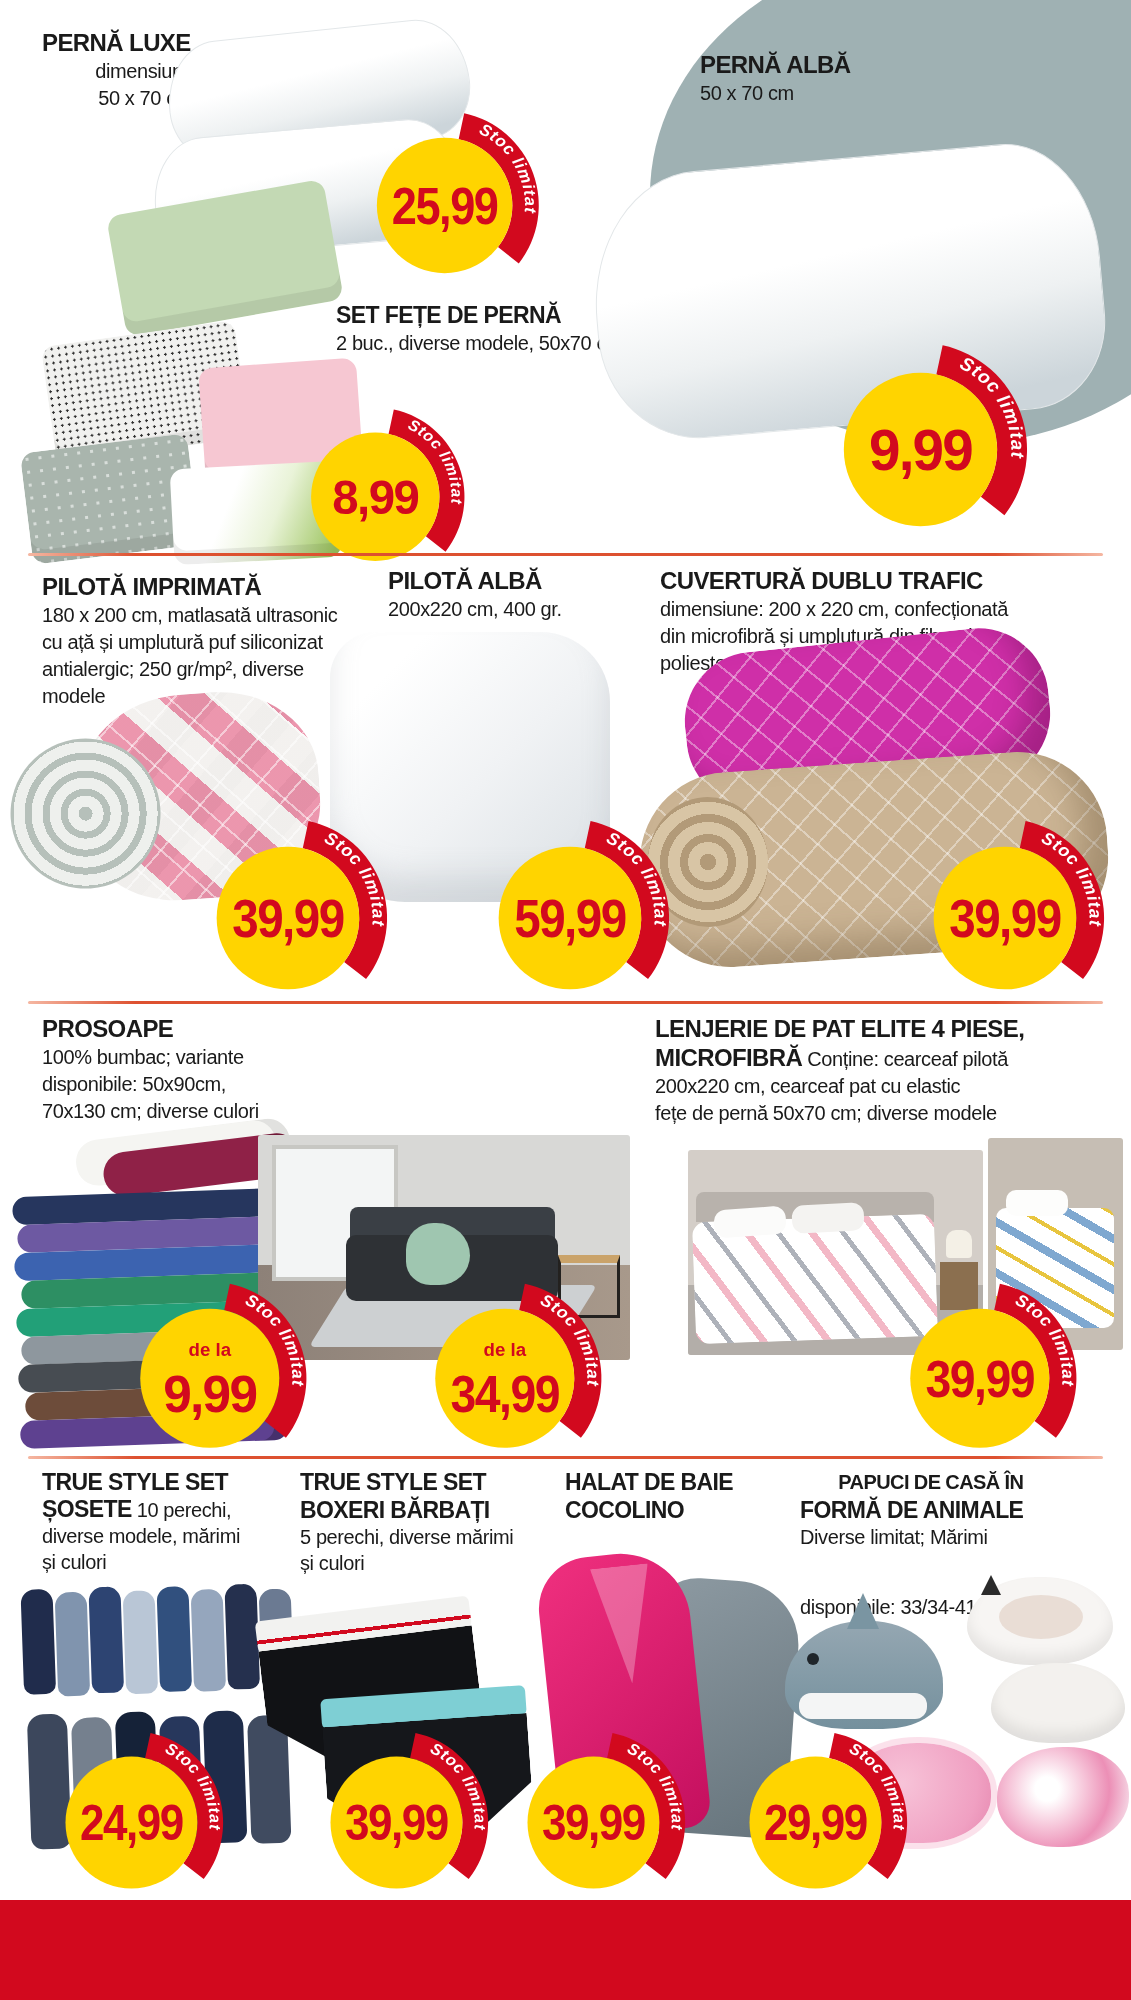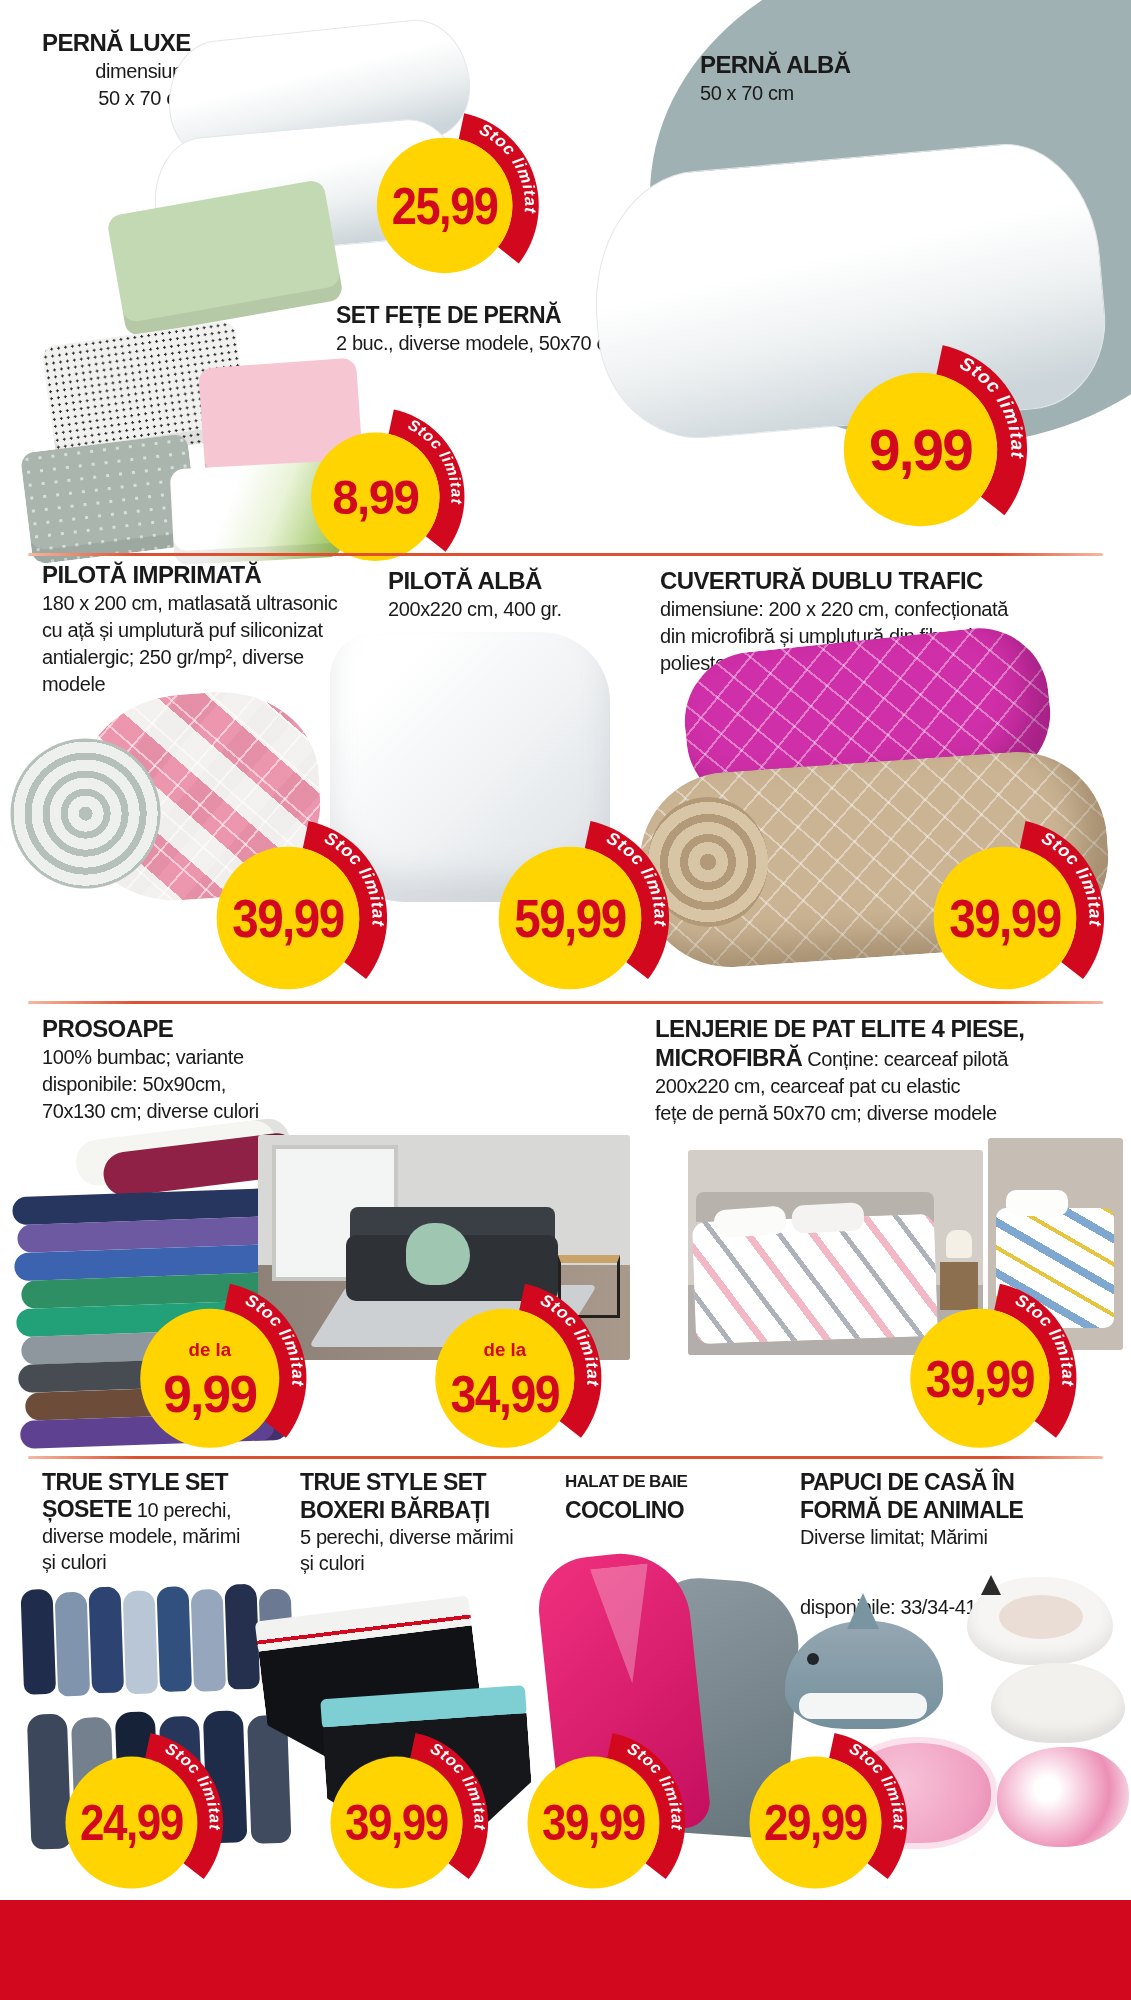--- a/index.html
+++ b/index.html
@@ -97,21 +97,21 @@
         <path class="ribbon" d="M117,49.8 A82,82 0 0 1 164.6,180.5 L189.8,200.2 A114,114 0 0 0 123.7,18.5 Z"></path>
         <path id="arc_2" d="M131,38.5 A97,97 0 0 1 184.5,178.8" fill="none"></path>
         <text class="ribbon-label"><textPath href="#arc_2" startOffset="6%">Stoc limitat</textPath></text>
         <circle class="coin" cx="100" cy="130" r="82"></circle>
         <text class="price" x="100" y="152" textLength="110" lengthAdjust="spacingAndGlyphs">9,99</text>
       </svg>
     </div>
 
   <div class="hr" style="top:553px;"></div>
 
-  <div class="abs" style="left:42px;top:560px;">
+  <div class="abs" style="left:42px;top:572px;">
     <div class="h">PILOTĂ IMPRIMATĂ</div>
     <div class="d">180 x 200 cm, matlasată ultrasonic</div>
     <div class="d">cu ață și umplutură puf siliconizat</div>
     <div class="d">antialergic; 250 gr/mp², diverse</div>
     <div class="d">modele</div>
   </div>
 
   <div class="abs" style="left:388px;top:566px;">
     <div class="h">PILOTĂ ALBĂ</div>
     <div class="d">200x220 cm, 400 gr.</div>
@@ -269,26 +269,26 @@
   </div>
 
   <div class="abs" style="left:300px;top:1468px;">
     <div class="h" style="font-size:23px;line-height:28px;">TRUE STYLE SET</div>
     <div class="h" style="font-size:23px;line-height:28px;">BOXERI BĂRBAȚI</div>
     <div class="d" style="line-height:26px;">5 perechi, diverse mărimi</div>
     <div class="d" style="line-height:26px;">și culori</div>
   </div>
 
   <div class="abs" style="left:565px;top:1468px;">
-    <div class="h" style="font-size:17px;line-height:28px;">HALAT DE BAIE</div>
+    <div class="h" style="font-size:23px;line-height:28px;">HALAT DE BAIE</div>
     <div class="h" style="font-size:23px;line-height:28px;">COCOLINO</div>
   </div>
 
   <div class="abs" style="left:800px;top:1468px;">
-    <div class="h" style="font-size:23px;line-height:28px;">PAPUCI DE CASĂ ÎN</div>
+    <div class="h" style="font-size:20px;line-height:28px;text-align:right;">PAPUCI DE CASĂ ÎN</div>
     <div class="h" style="font-size:23px;line-height:28px;">FORMĂ DE ANIMALE</div>
     <div class="d" style="line-height:26px;">Diverse limitat; Mărimi</div>
     <div class="d" style="line-height:26px;margin-top:44px;">disponibile: 33/34-41/42</div>
   </div>
 
   <div class="abs" style="left:25px;top:1585px;width:275px;height:265px;transform:rotate(-2deg);">
     <div class="abs" style="left:0;top:0;width:32px;height:105px;background:#202c4c;border-radius:14px 14px 10px 10px;"></div>
     <div class="abs" style="left:34px;top:4px;width:32px;height:104px;background:#8094ae;border-radius:14px 14px 10px 10px;"></div>
     <div class="abs" style="left:68px;top:0;width:32px;height:106px;background:#2d4472;border-radius:14px 14px 10px 10px;"></div>
     <div class="abs" style="left:102px;top:5px;width:32px;height:103px;background:#b9c6d6;border-radius:14px 14px 10px 10px;"></div>

